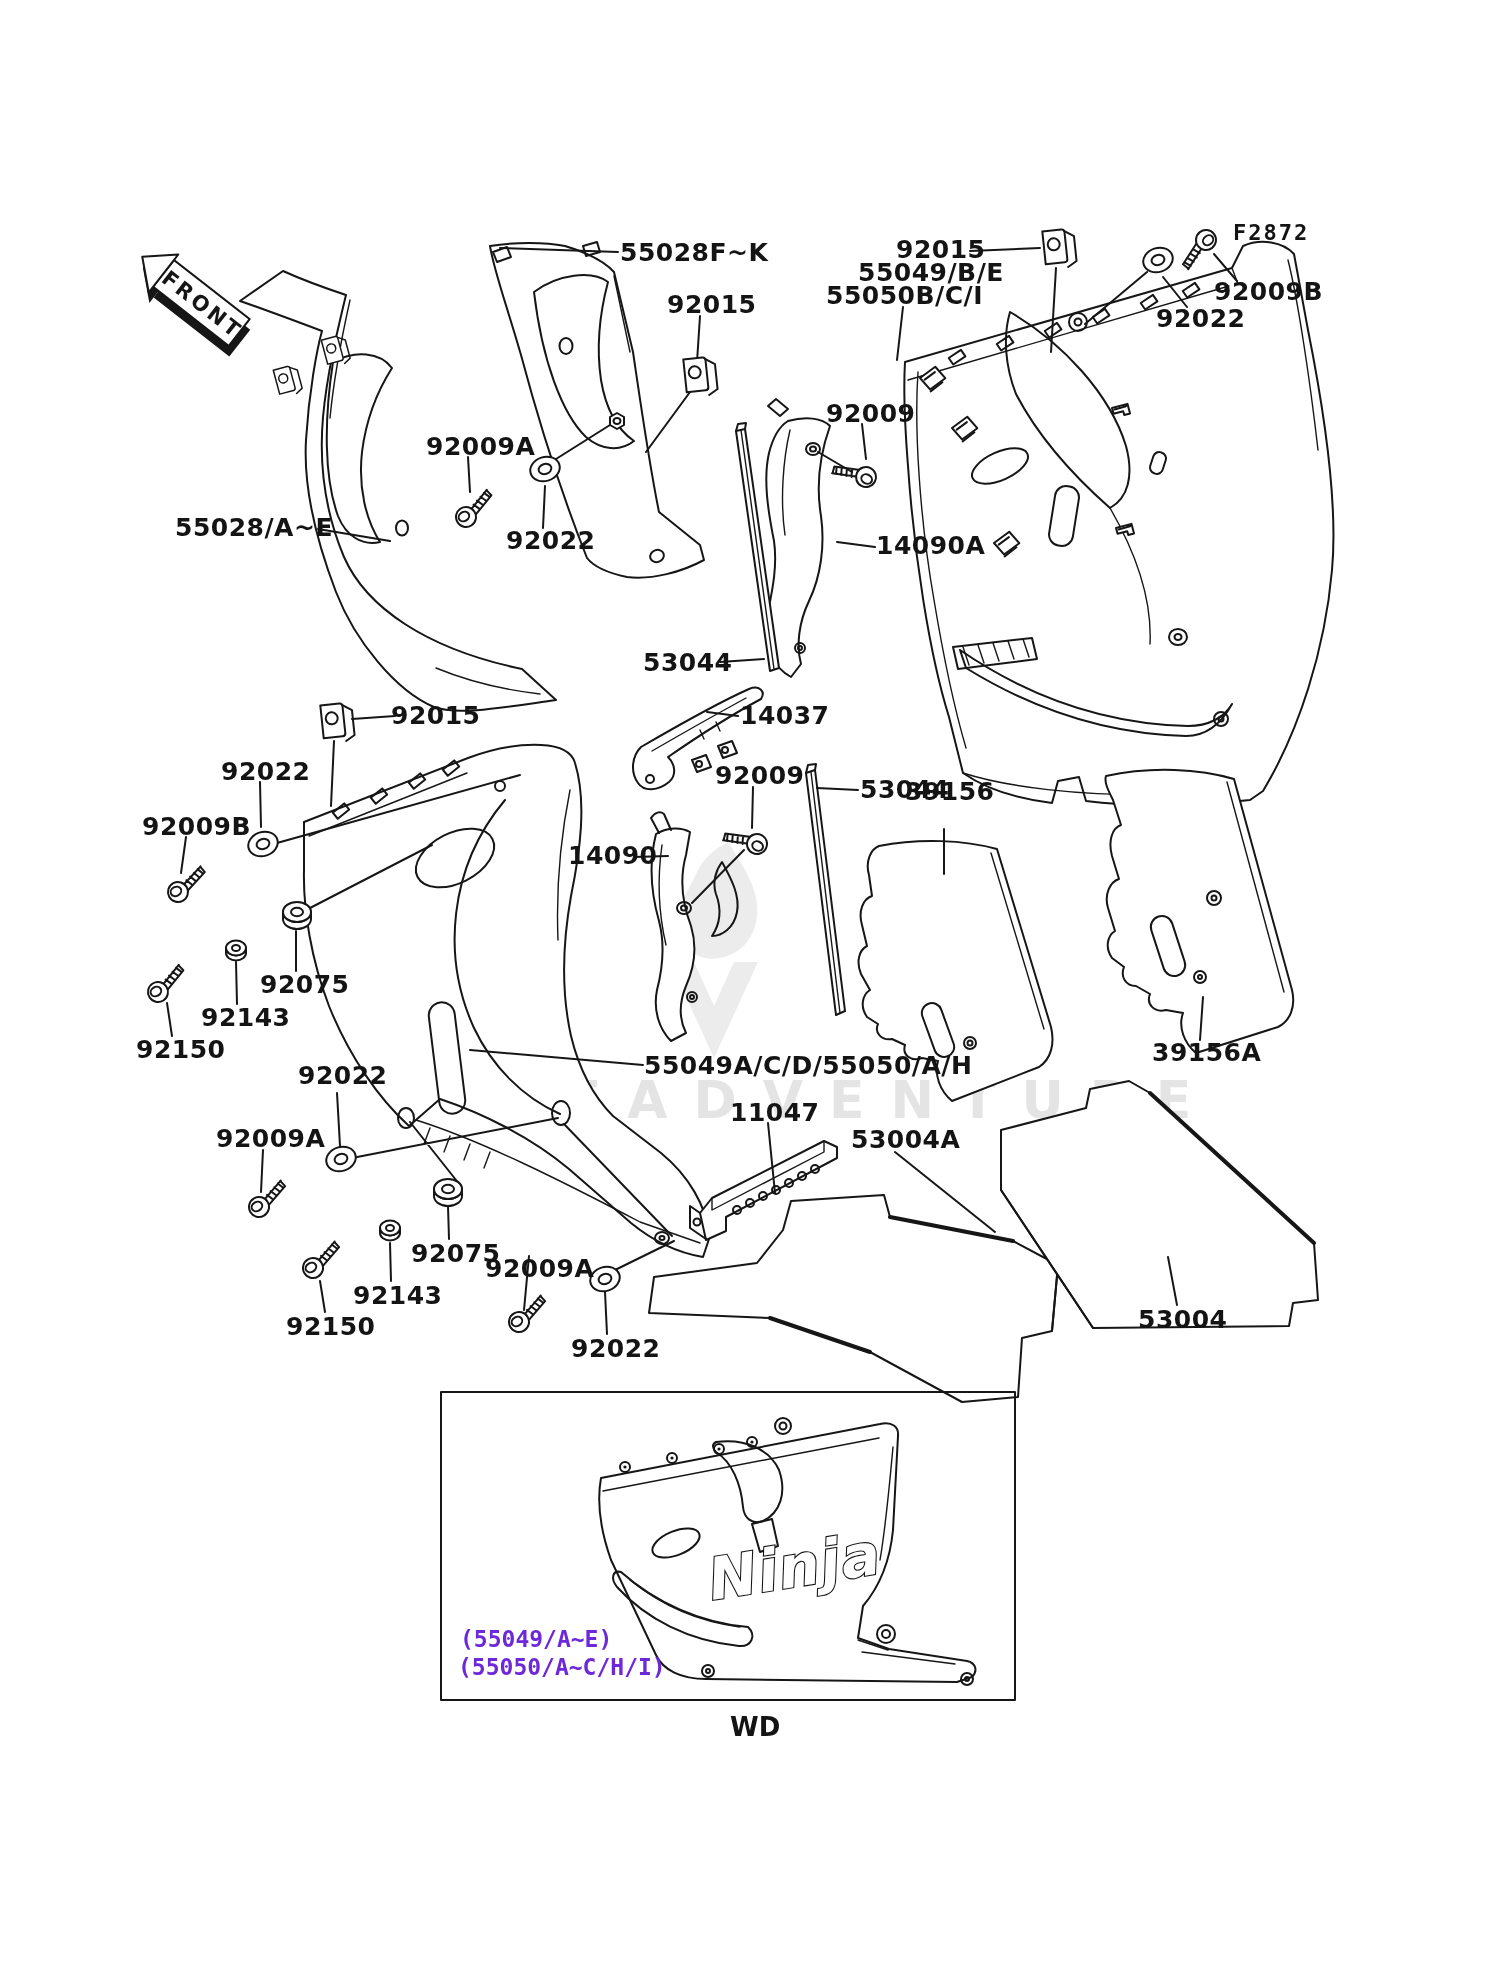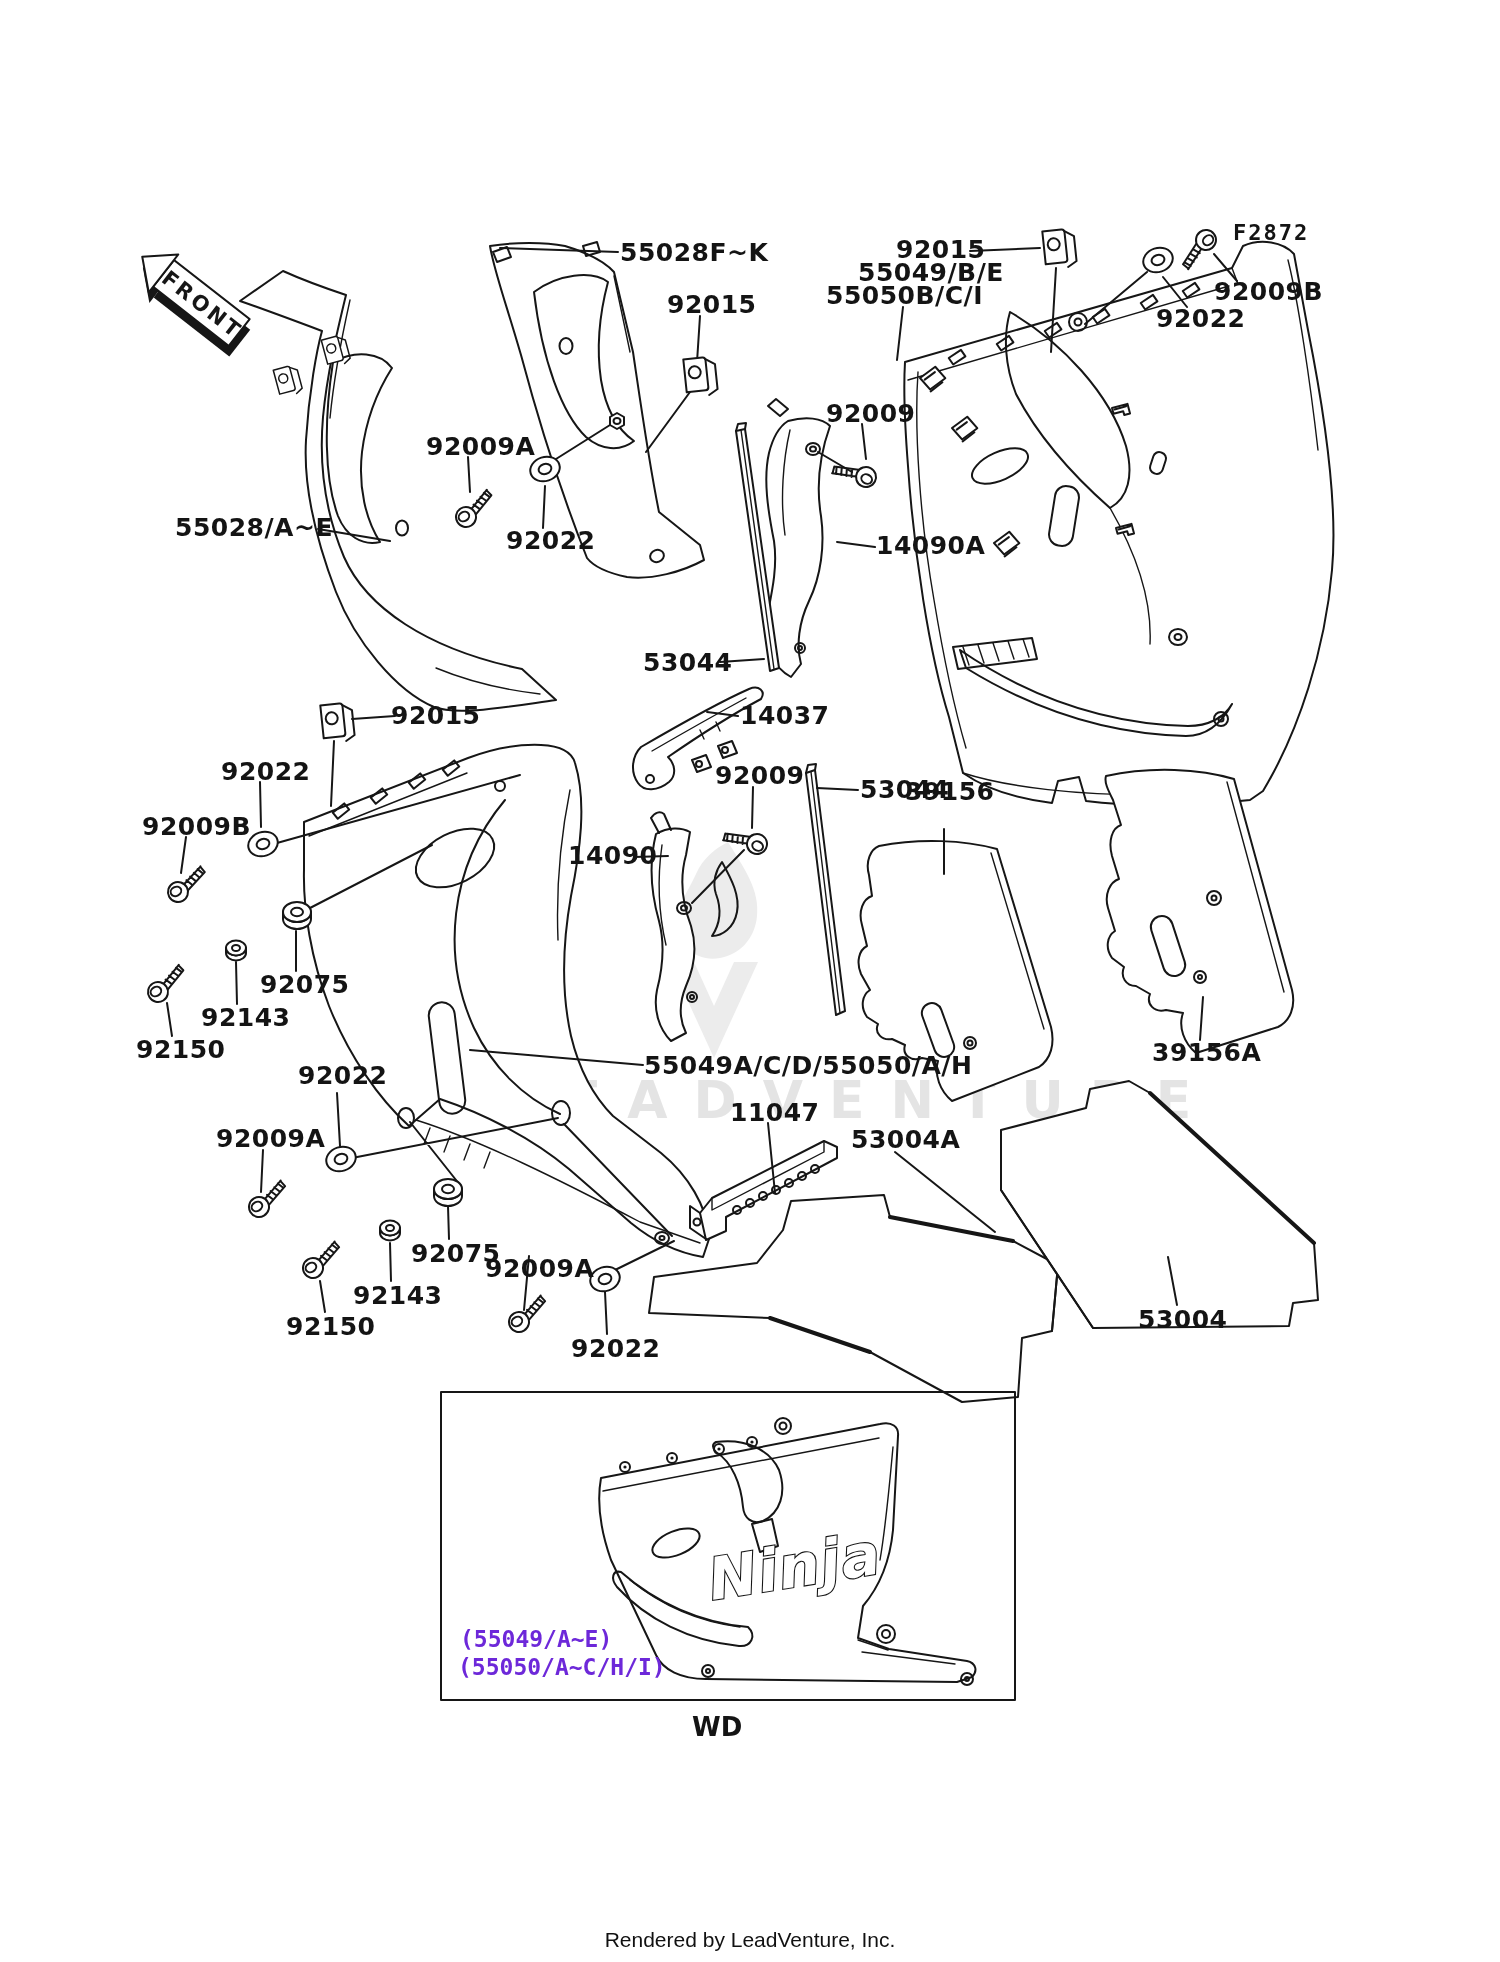--- a/index.html
+++ b/index.html
@@ -15,21 +15,21 @@
   .wmfill{fill:#ececec;stroke:none;}
   .wmtext{font:bold 52px "DejaVu Sans",sans-serif;fill:#e4e4e4;stroke:none;letter-spacing:26px;}
   .fronttext{font:bold 21px "DejaVu Sans",sans-serif;fill:#161616;stroke:none;letter-spacing:3px;}
   .ninja{font:italic bold 58px "DejaVu Sans",sans-serif;fill:#fff;stroke:#161616;stroke-width:2.2;
          paint-order:stroke;letter-spacing:1px;}
   .plabel{position:absolute;font:bold 25px "DejaVu Sans",sans-serif;color:#141414;
           letter-spacing:.5px;white-space:nowrap;line-height:1;}
   .mono{font:bold 22px "DejaVu Sans Mono",monospace;letter-spacing:2px;text-align:center;}
   .inset-note{position:absolute;font:bold 23px "DejaVu Sans Mono",monospace;color:#6d28d9;
           white-space:nowrap;line-height:1;}
-  .wd{position:absolute;font:bold 26px "DejaVu Sans",sans-serif;color:#141414;line-height:1;}
+  .wd{position:absolute;font:bold 26px "DejaVu Sans",sans-serif;color:#141414;line-height:1;margin-left:38px;}
   .footer{position:absolute;left:0;width:1500px;top:1928px;text-align:center;
           font:21px "Liberation Sans",sans-serif;color:#111;}
 </style>
 </head>
 <body>
 
 <div id="stage">
 
 <svg width="1500" height="1962" viewBox="0 0 1500 1962">
   <defs>
@@ -351,15 +351,14 @@
 <div class="plabel" style="left:485px;top:1256px">92009A</div>
 <div class="plabel" style="left:571px;top:1336px">92022</div>
 <div class="plabel" style="left:1138px;top:1307px">53004</div>
 
 <div class="plabel mono" style="left:1233px;top:220px">F2872</div>
 
 <div class="inset-note" style="left:460px;top:1628px">(55049/A~E)</div>
 <div class="inset-note" style="left:458px;top:1656px">(55050/A~C/H/I)</div>
 <div class="wd" style="left:692px;top:1714px">WD</div>
 
-<div class="footer">Rendered by LeadVenture, Inc.</div>
 
 </div>
 
 </body></html>

